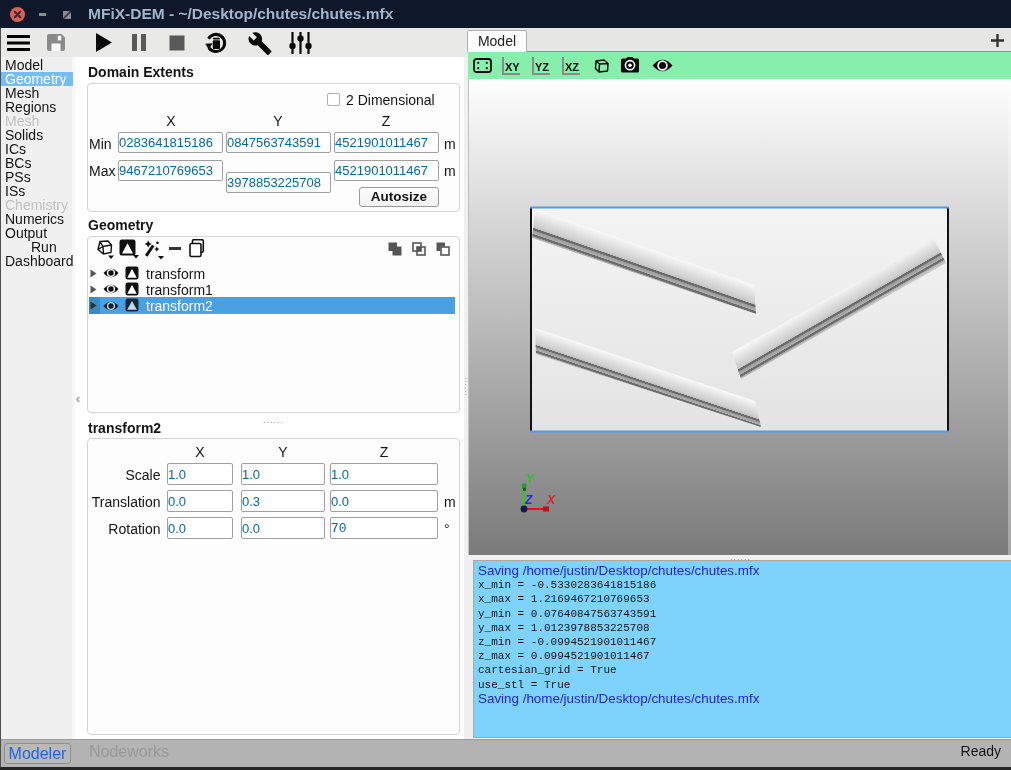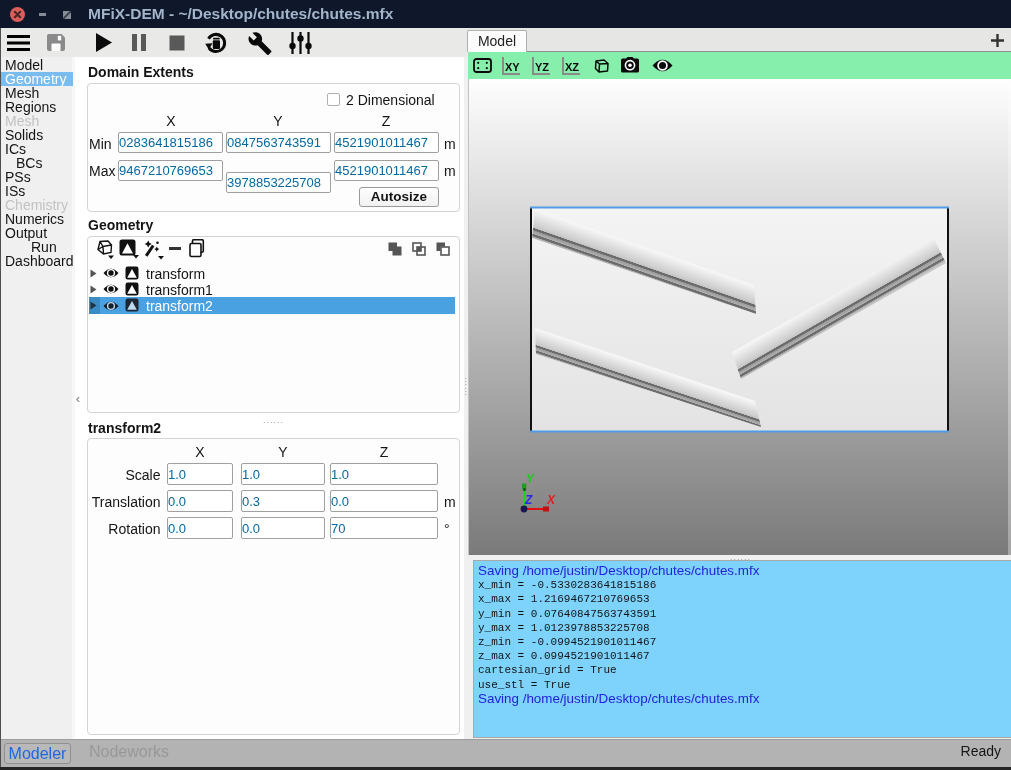--- a/index.html
+++ b/index.html
@@ -119,21 +119,21 @@
   </svg>
 </div>
 <div class="abs" id="leftnav">
   <div class="navitem" style="top:1px;">Model</div>
   <div class="navitem sel" style="top:15px;">Geometry</div>
   <div class="navitem" style="top:29px;">Mesh</div>
   <div class="navitem" style="top:43px;">Regions</div>
   <div class="navitem dis" style="top:57px;">Mesh</div>
   <div class="navitem" style="top:71px;">Solids</div>
   <div class="navitem" style="top:85px;">ICs</div>
-  <div class="navitem" style="top:99px;margin-left:11px;">BCs</div>
+  <div class="navitem" style="top:99px;">BCs</div>
   <div class="navitem" style="top:113px;">PSs</div>
   <div class="navitem" style="top:127px;">ISs</div>
   <div class="navitem dis" style="top:141px;">Chemistry</div>
   <div class="navitem" style="top:155px;">Numerics</div>
   <div class="navitem" style="top:169px;">Output</div>
   <div class="navitem" style="top:183px;padding-left:31px;">Run</div>
   <div class="navitem" style="top:197px;">Dashboard</div>
 </div>
 <div class="abs" style="left:72px;top:57px;width:3px;height:682px;background:#f7f7f7;"></div>
 <div class="abs" id="leftpanel">
@@ -248,21 +248,21 @@
   <div class="inp" style="left:166px;top:406px;width:84px;height:22px;">1.0</div>
   <div class="inp" style="left:255px;top:406px;width:108px;height:22px;">1.0</div>
   <div class="lbl" style="left:0px;top:437px;width:85.5px;text-align:right;">Translation</div>
   <div class="inp" style="left:92px;top:433px;width:66px;height:22px;">0.0</div>
   <div class="inp" style="left:166px;top:433px;width:84px;height:22px;">0.3</div>
   <div class="inp" style="left:255px;top:433px;width:108px;height:22px;">0.0</div>
   <div class="lbl" style="left:369px;top:437px;">m</div>
   <div class="lbl" style="left:0px;top:464px;width:85.5px;text-align:right;">Rotation</div>
   <div class="inp" style="left:92px;top:460px;width:66px;height:22px;">0.0</div>
   <div class="inp" style="left:166px;top:460px;width:84px;height:22px;">0.0</div>
-  <div class="inp" style="left:255px;top:460px;width:108px;height:22px;">70</div>
+  <div class="inp" style="left:255px;top:460px;width:108px;height:22px;font-family:Liberation Mono, monospace;">70</div>
   <div class="lbl" style="left:369px;top:464px;">°</div>
 </div>
 <div class="abs" style="left:73px;top:391px;width:10px;height:14px;color:#999;font-size:13px;text-align:center;z-index:6;">‹</div>
 <div class="abs" id="vsplit"></div>
 <div class="abs" id="viewport">
   <svg class="abs" style="left:0;top:0;" width="543" height="476" viewBox="0 0 543 476">
     <defs>
       <linearGradient id="domg" x1="0" y1="128" x2="0" y2="353" gradientUnits="userSpaceOnUse">
         <stop offset="0" stop-color="#f4f4f4"></stop>
           <stop offset="1" stop-color="#e3e3e3"></stop>

